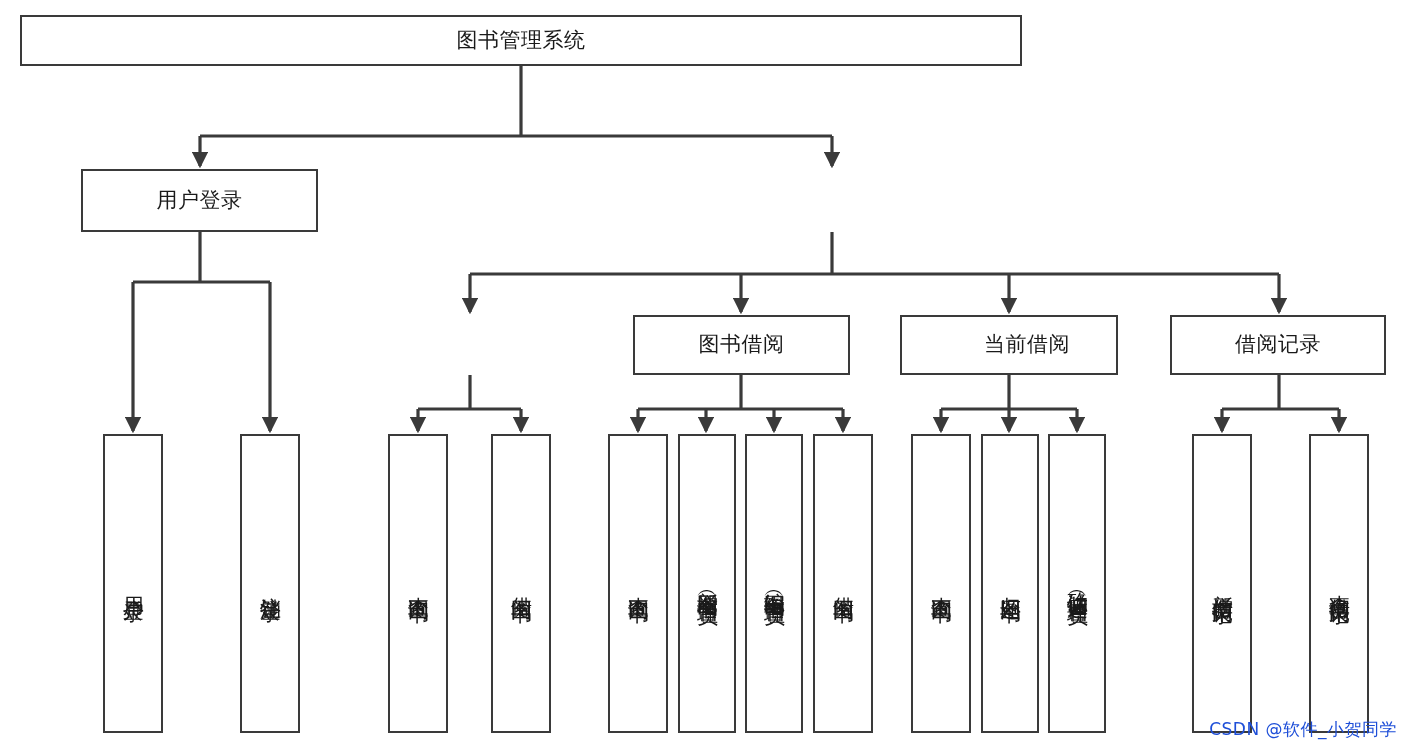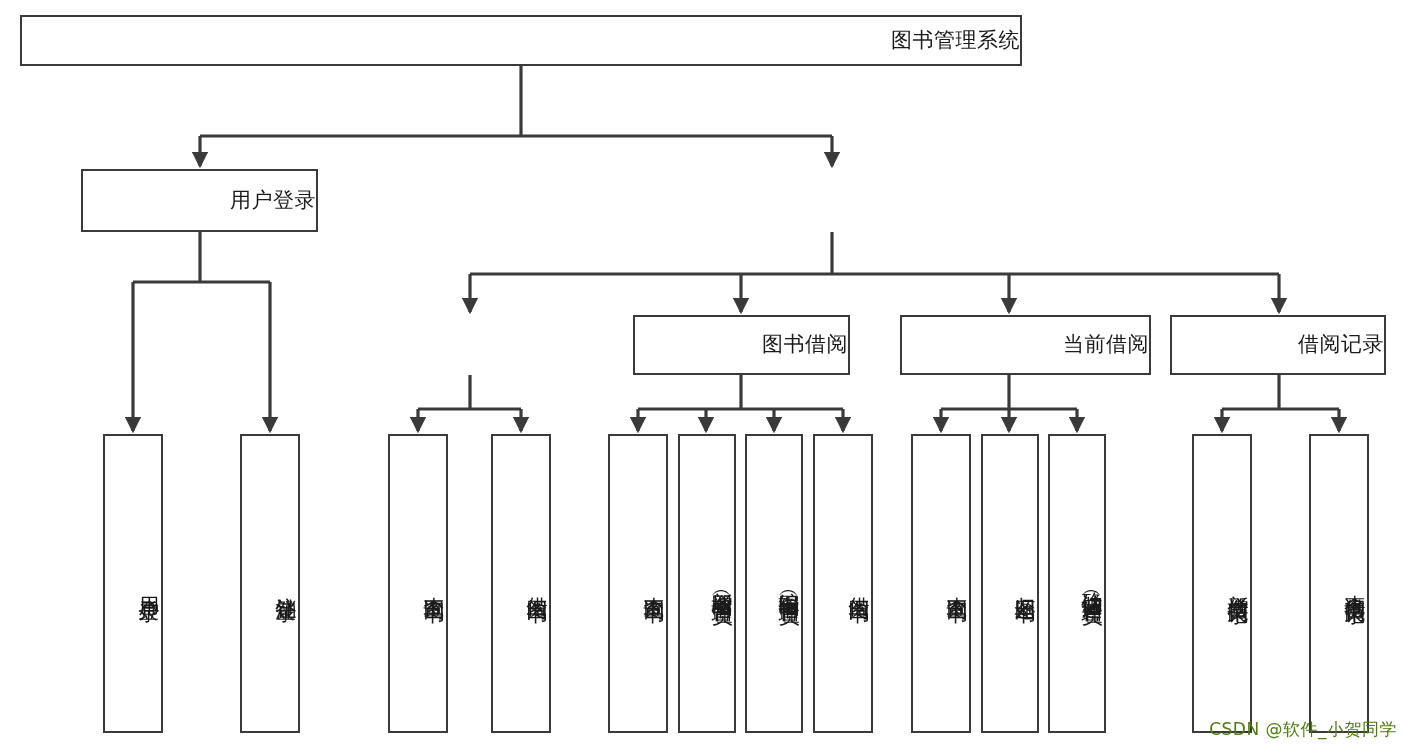--- a/index.html
+++ b/index.html
@@ -27,21 +27,21 @@
     height: 747px;
     pointer-events: none;
   }
   .node {
     position: absolute;
     box-sizing: border-box;
     background: #ffffff;
     border: 2px solid #3a3a3a;
     display: flex;
     align-items: center;
-    justify-content: flex-end;
+    justify-content: center;
     color: #1a1a1a;
   }
   .node.h {
     font-size: 21px;
     letter-spacing: 0.5px;
     line-height: 1.1;
   }
   .node.v {
     font-size: 21px;
   }
@@ -52,21 +52,21 @@
     letter-spacing: 2px;
     white-space: nowrap;
     display: block;
     color: #1a1a1a;
   }
   #watermark {
     position: absolute;
     right: 8px;
     bottom: 6px;
     font-size: 17px;
-    color: #4d7c0f;
+    color: #1d4ed8;
     letter-spacing: 0.5px;
     white-space: nowrap;
   }
 </style>
 </head>
 <body>
 
 <div id="canvas">
 
   <svg id="edges" viewBox="0 0 1405 747" width="1405" height="747" xmlns="http://www.w3.org/2000/svg">
@@ -123,21 +123,21 @@
     <span>图书管理系统</span>
   </div>
 
   <div class="node h" style="left:81px; top:169px; width:237px; height:63px;">
     <span>用户登录</span>
   </div>
 
   <div class="node h" style="left:633px; top:315px; width:217px; height:60px;">
     <span>图书借阅</span>
   </div>
-  <div class="node h" style="left:900px; top:315px; width:251px; height:60px;padding-left:36px;">
+  <div class="node h" style="left:900px; top:315px; width:218px; height:60px;padding-left:36px;">
     <span>当前借阅</span>
   </div>
   <div class="node h" style="left:1170px; top:315px; width:216px; height:60px;">
     <span>借阅记录</span>
   </div>
 
   <div class="node v" style="left:103px; top:434px; width:60px; height:299px;">
     <span class="vtext">用户登录</span>
   </div>
   <div class="node v" style="left:240px; top:434px; width:60px; height:299px;">

